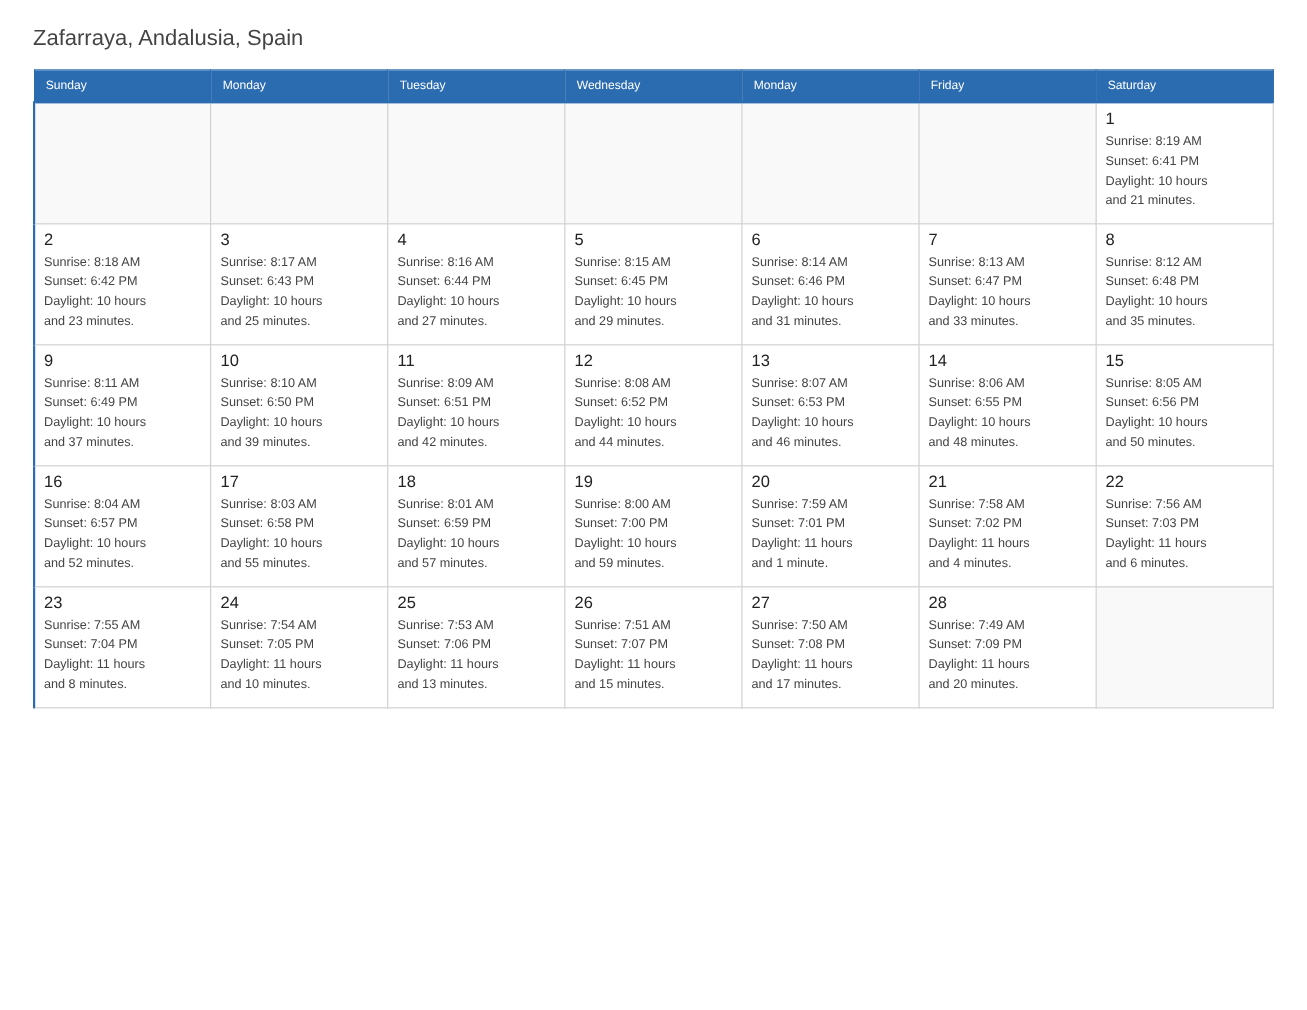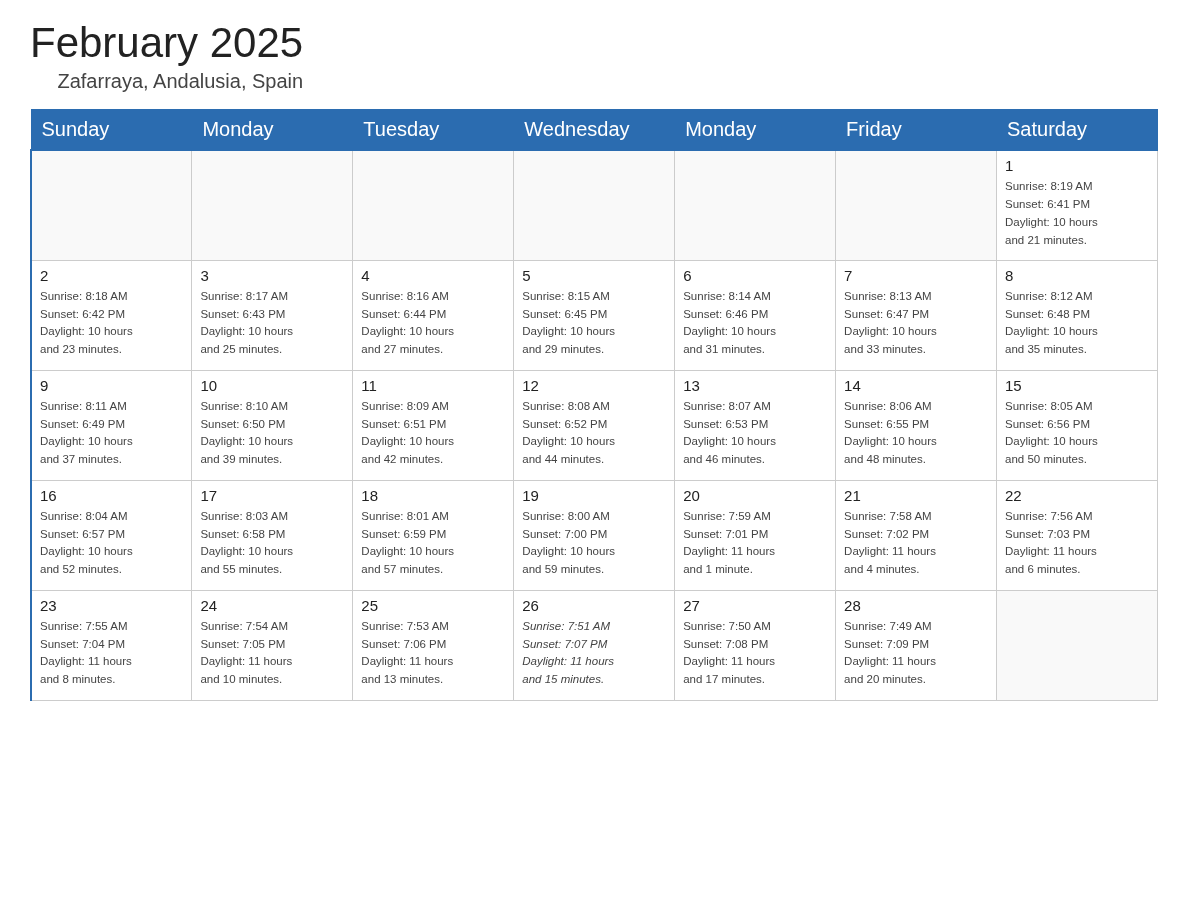--- a/index.html
+++ b/index.html
@@ -56,21 +56,21 @@
       margin-top: 4px;
     }
     table {
       width: 100%;
       border-collapse: collapse;
       table-layout: fixed;
     }
     thead th {
       background-color: #2b6cb0;
       color: #fff;
-      font-size: 20px;
+      font-size: 11px;
       font-weight: normal;
       padding: 8px 10px;
       text-align: left;
       border: 1px solid #2b6cb0;
     }
     tbody td {
       vertical-align: top;
       border: 1px solid #ccc;
       padding: 6px 8px;
       height: 110px;
@@ -97,21 +97,20 @@
     }
     .empty-cell {
       background: #f9f9f9;
     }
   </style>
 </head>
 <body>
 
 <div class="header">
   <div class="title-block">
-    <div class="calendar-title">February 2025</div>
     <div class="calendar-subtitle">Zafarraya, Andalusia, Spain</div>
   </div>
 </div>
 
 <table>
   <thead>
     <tr>
     <th>Sunday</th>
         <th>Monday</th>
         <th>Tuesday</th>
@@ -307,21 +306,21 @@
         </td>
         <td>
           <span class="day-number">25</span>
           <div class="day-info" style="white-space: pre-line;">Sunrise: 7:53 AM
 Sunset: 7:06 PM
 Daylight: 11 hours
 and 13 minutes.</div>
         </td>
         <td>
           <span class="day-number">26</span>
-          <div class="day-info" style="white-space: pre-line; font-style: italic;">Sunrise: 7:51 AM
+          <div class="day-info" style="white-space: pre-line;">Sunrise: 7:51 AM
 Sunset: 7:07 PM
 Daylight: 11 hours
 and 15 minutes.</div>
         </td>
         <td>
           <span class="day-number">27</span>
           <div class="day-info" style="white-space: pre-line;">Sunrise: 7:50 AM
 Sunset: 7:08 PM
 Daylight: 11 hours
 and 17 minutes.</div>

